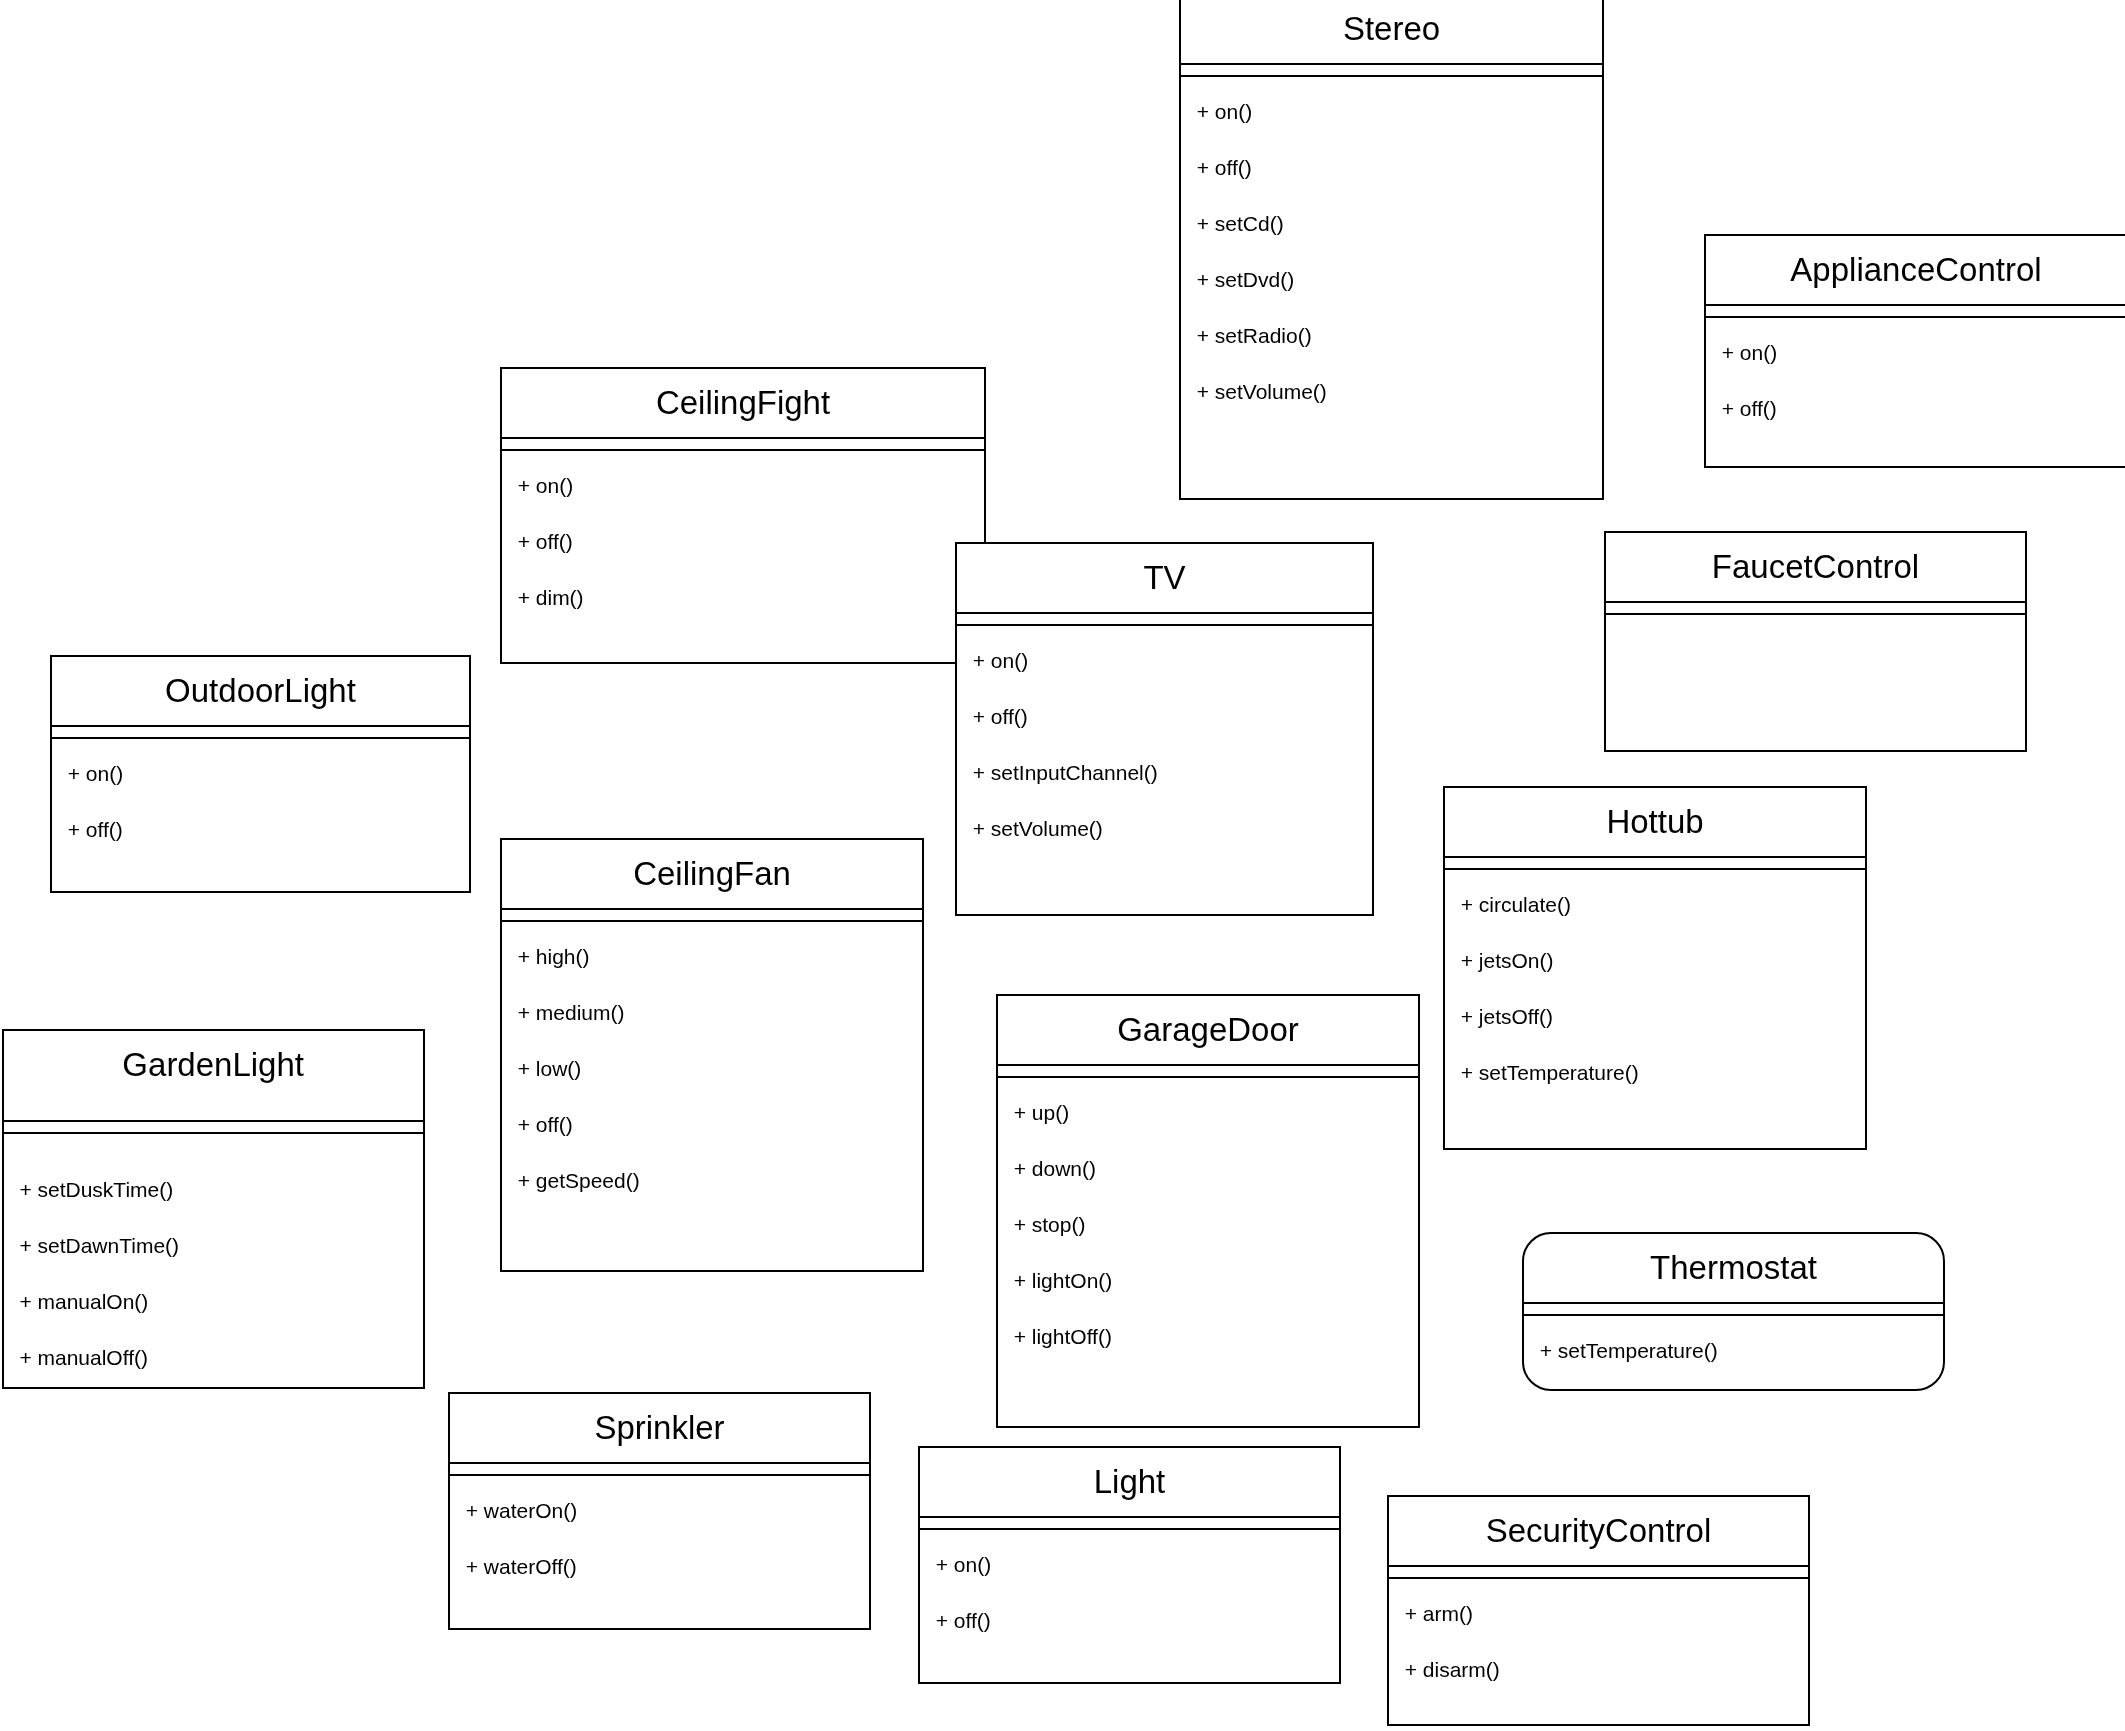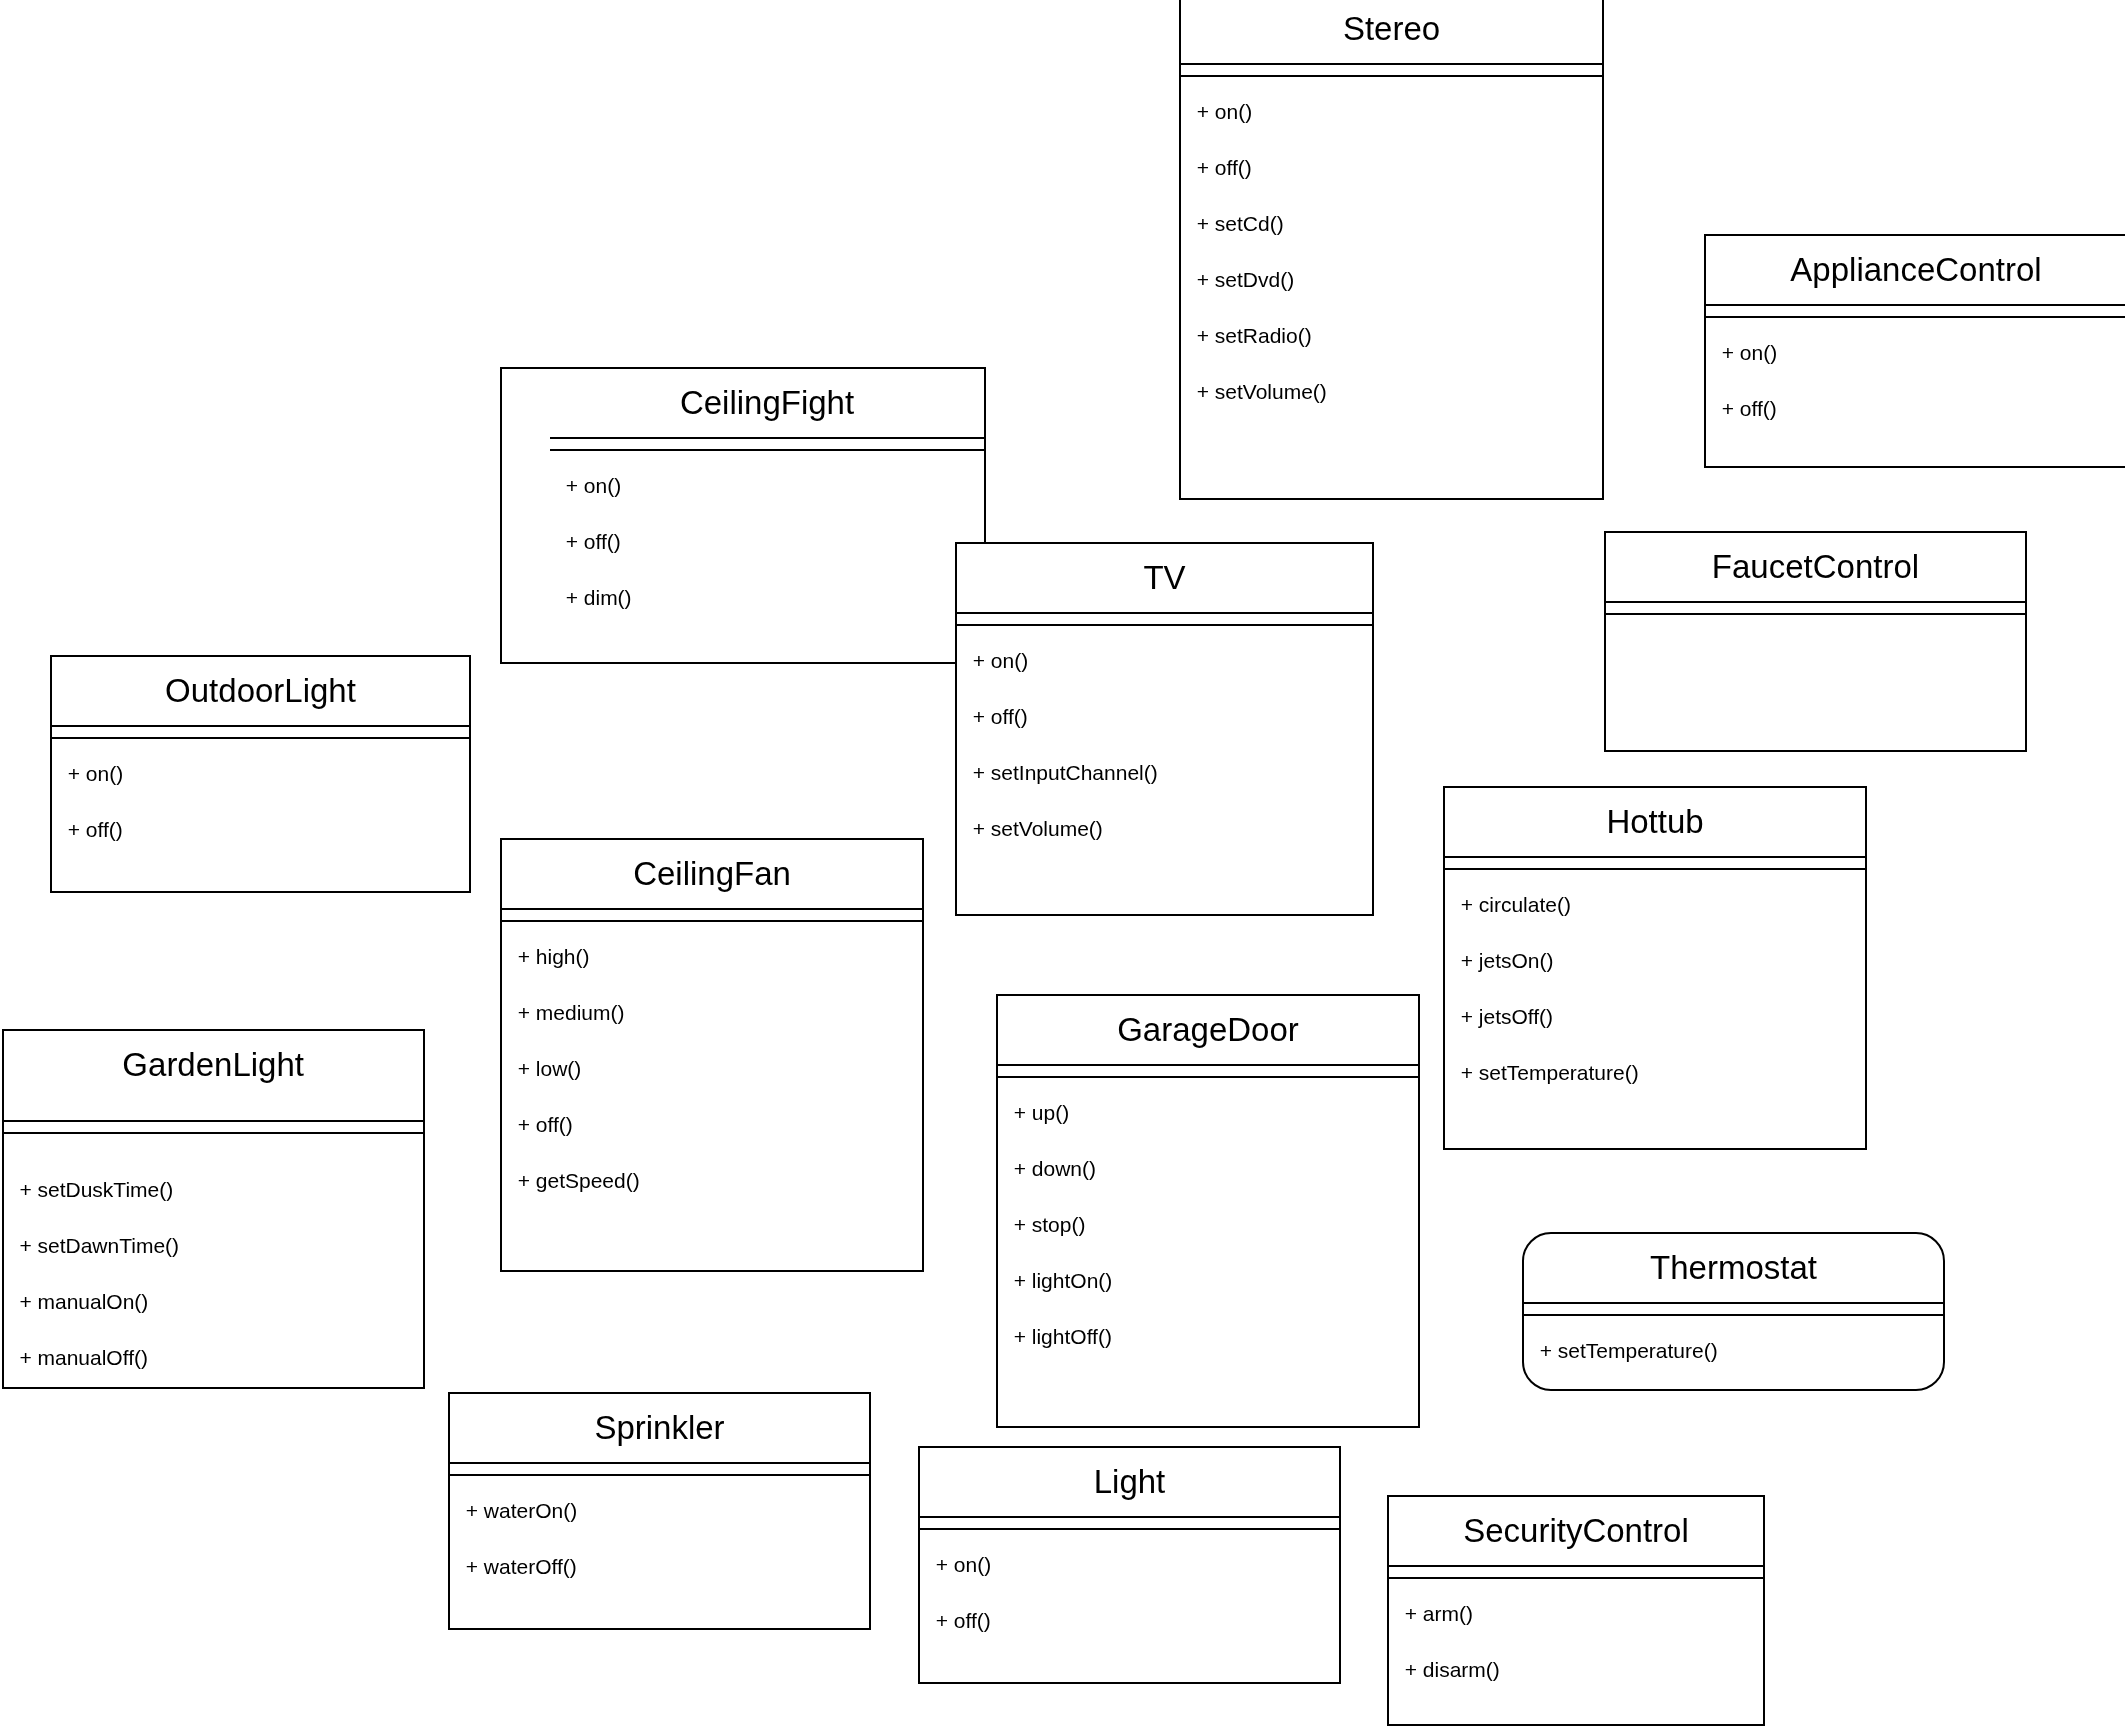--- a/index.html
+++ b/index.html
@@ -75,21 +75,21 @@
       </div>
     </div>
     <div class="uml-class" style="left: 1704px; top: 234px; width: 424px; height: 234px;">
       <div class="uml-title">ApplianceControl</div>
       <div class="uml-divider"></div>
       <div class="uml-methods">
         <div class="uml-method">+ on()</div>
         <div class="uml-method">+ off()</div>
       </div>
     </div>
-    <div class="uml-class" style="left: 500px; top: 367px; width: 486px; height: 297px; padding-left: 48px;">
+    <div class="uml-class" style="left: 500px; top: 367px; width: 486px; height: 297px;">
       <div class="uml-title">CeilingFight</div>
       <div class="uml-divider"></div>
       <div class="uml-methods">
         <div class="uml-method">+ on()</div>
         <div class="uml-method">+ off()</div>
         <div class="uml-method">+ dim()</div>
       </div>
     </div>
     <div class="uml-class" style="left: 1604px; top: 531px; width: 423px; height: 221px;">
       <div class="uml-title">FaucetControl</div>
@@ -171,21 +171,21 @@
       </div>
     </div>
     <div class="uml-class" style="left: 918px; top: 1446px; width: 423px; height: 238px;">
       <div class="uml-title">Light</div>
       <div class="uml-divider"></div>
       <div class="uml-methods">
         <div class="uml-method">+ on()</div>
         <div class="uml-method">+ off()</div>
       </div>
     </div>
-    <div class="uml-class" style="left: 1387px; top: 1495px; width: 378px; height: 231px;">
+    <div class="uml-class" style="left: 1387px; top: 1495px; width: 423px; height: 231px;">
       <div class="uml-title">SecurityControl</div>
       <div class="uml-divider"></div>
       <div class="uml-methods">
         <div class="uml-method">+ arm()</div>
         <div class="uml-method">+ disarm()</div>
       </div>
     </div>
   </div>
 
 

